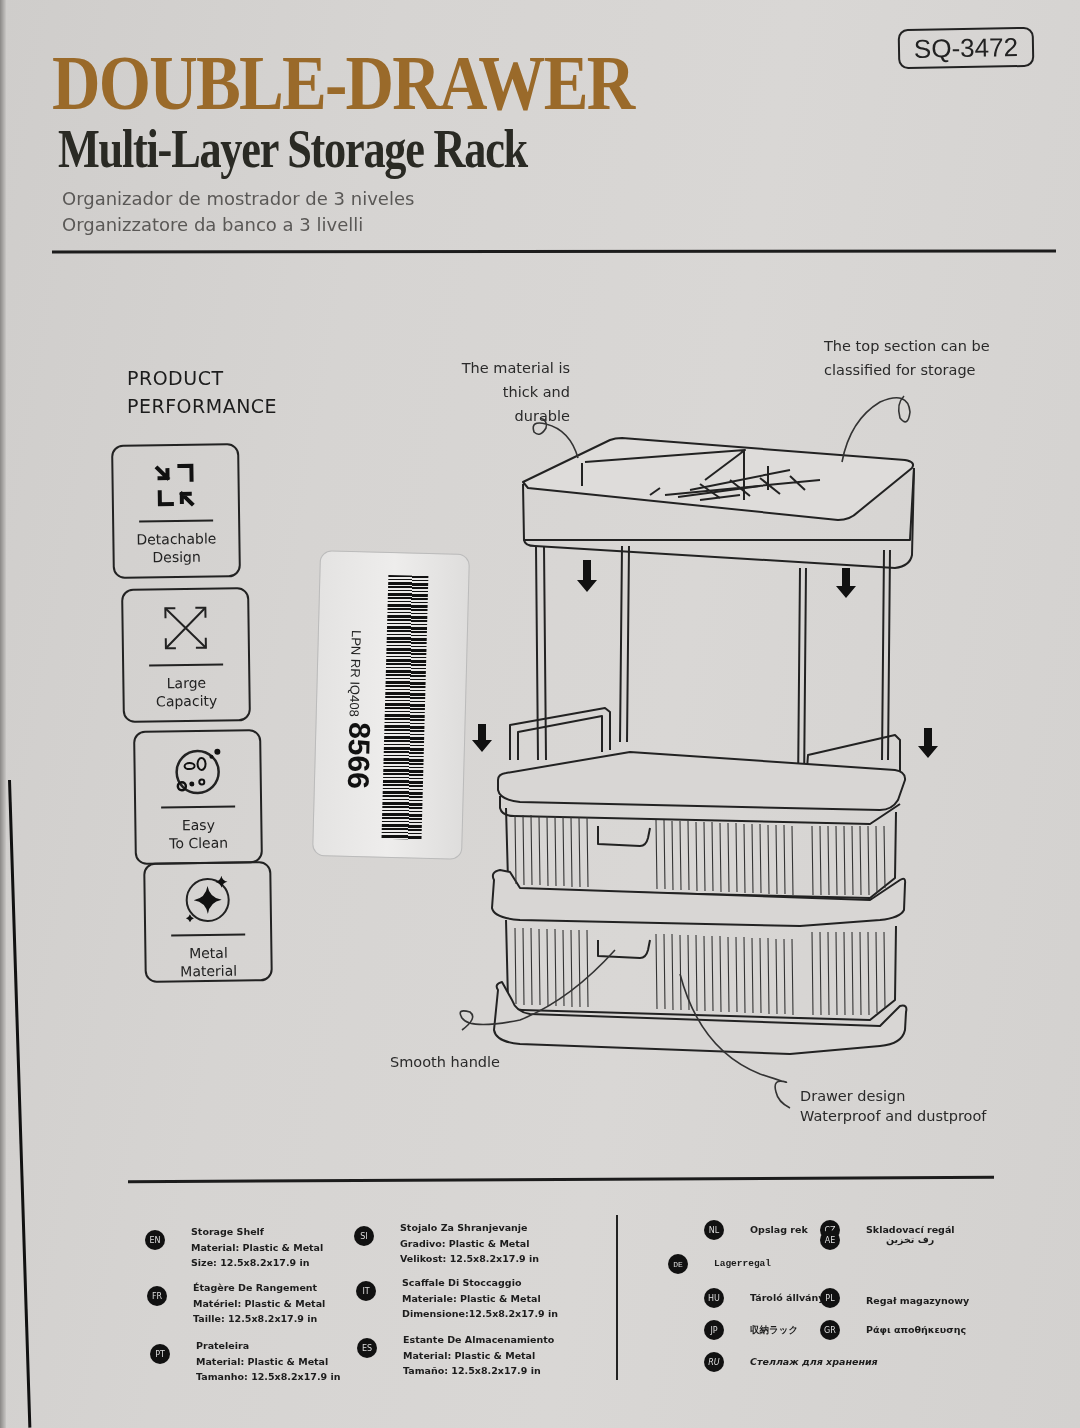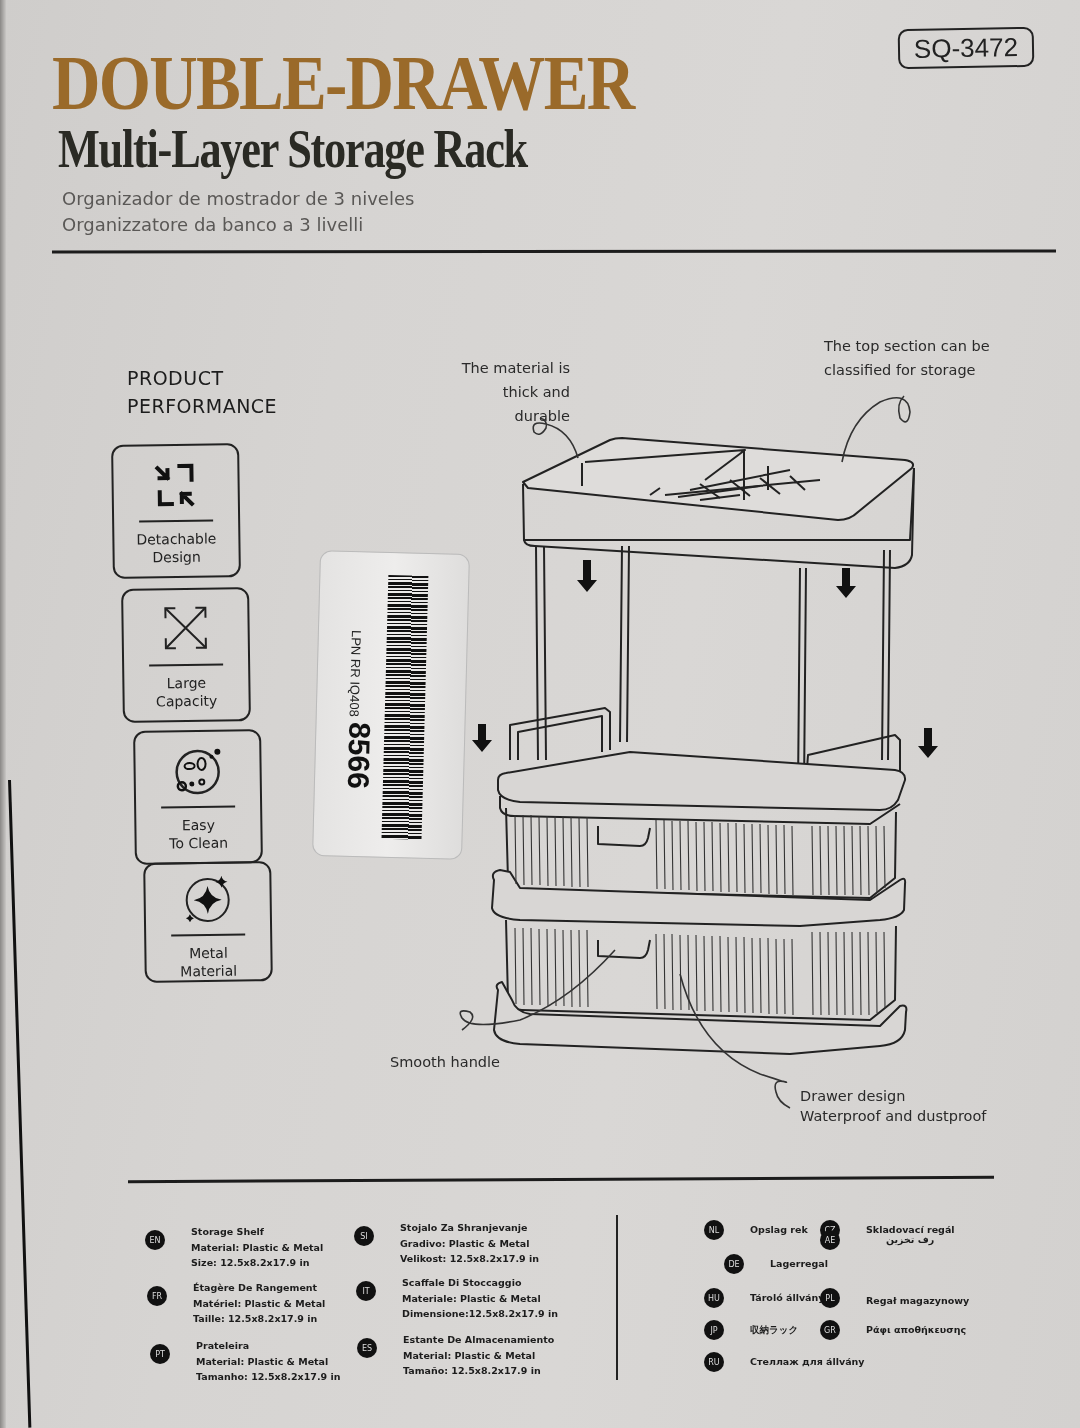--- a/index.html
+++ b/index.html
@@ -309,21 +309,21 @@
 </div>
 
 <div class="lang-simple" style="left:704px; top:1220px;">
   <div class="lang-badge">NL</div>
   <div class="lang-text">Opslag rek</div>
 </div>
 <div class="lang-simple" style="left:820px; top:1220px;">
   <div class="lang-badge">CZ</div>
   <div class="lang-text">Skladovací regál</div>
 </div>
-<div class="lang-simple" style="left:724px; top:1254px;">
+<div class="lang-simple" style="left:668px; top:1254px;font-family:Liberation Mono, monospace;">
   <div class="lang-badge">DE</div>
   <div class="lang-text">Lagerregal</div>
 </div>
 <div class="lang-simple" style="left:820px; top:1230px;gap:20px;">
   <div class="lang-badge">AE</div>
   <div class="lang-text">رف تخزين</div>
 </div>
 <div class="lang-simple" style="left:704px; top:1288px;">
   <div class="lang-badge">HU</div>
   <div class="lang-text">Tároló állvány</div>
@@ -333,16 +333,16 @@
   <div class="lang-text">Regał magazynowy</div>
 </div>
 <div class="lang-simple" style="left:704px; top:1320px;">
   <div class="lang-badge">JP</div>
   <div class="lang-text">収納ラック</div>
 </div>
 <div class="lang-simple" style="left:820px; top:1320px;">
   <div class="lang-badge">GR</div>
   <div class="lang-text">Ράφι αποθήκευσης</div>
 </div>
-<div class="lang-simple" style="left:704px; top:1352px;">
+<div class="lang-simple" style="left:704px; top:1352px;font-style:italic;">
   <div class="lang-badge">RU</div>
-  <div class="lang-text">Стеллаж для állvány</div>
+  <div class="lang-text">Стеллаж для хранения</div>
 </div>
 
 </body></html>

